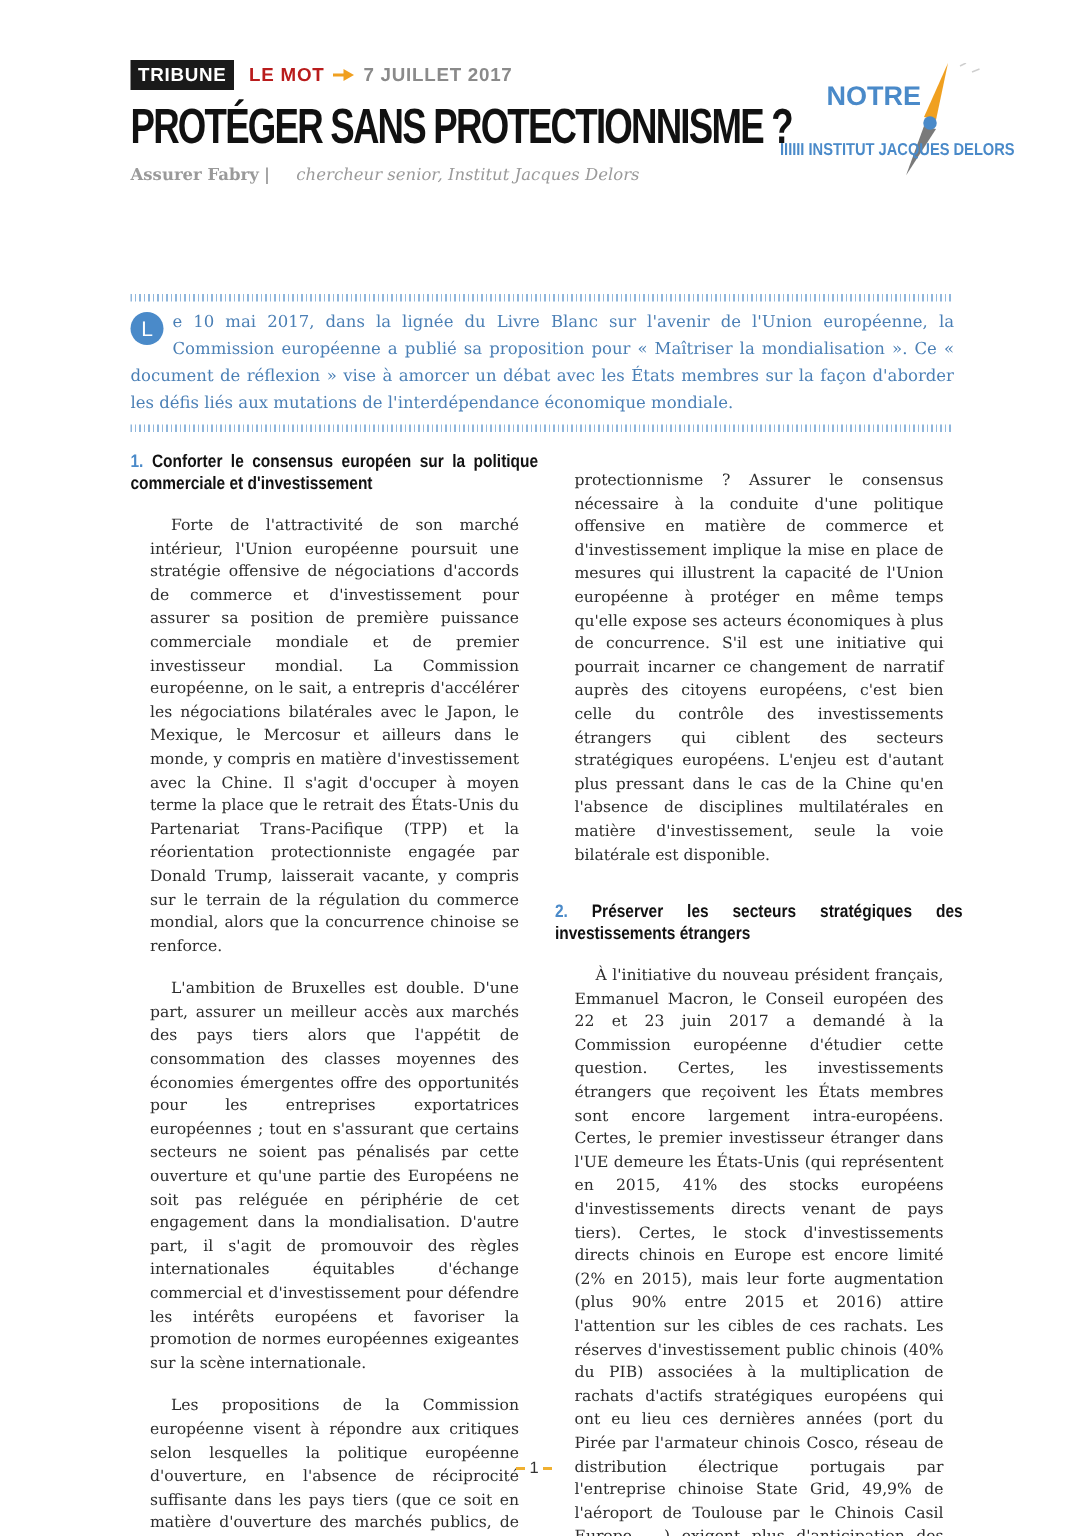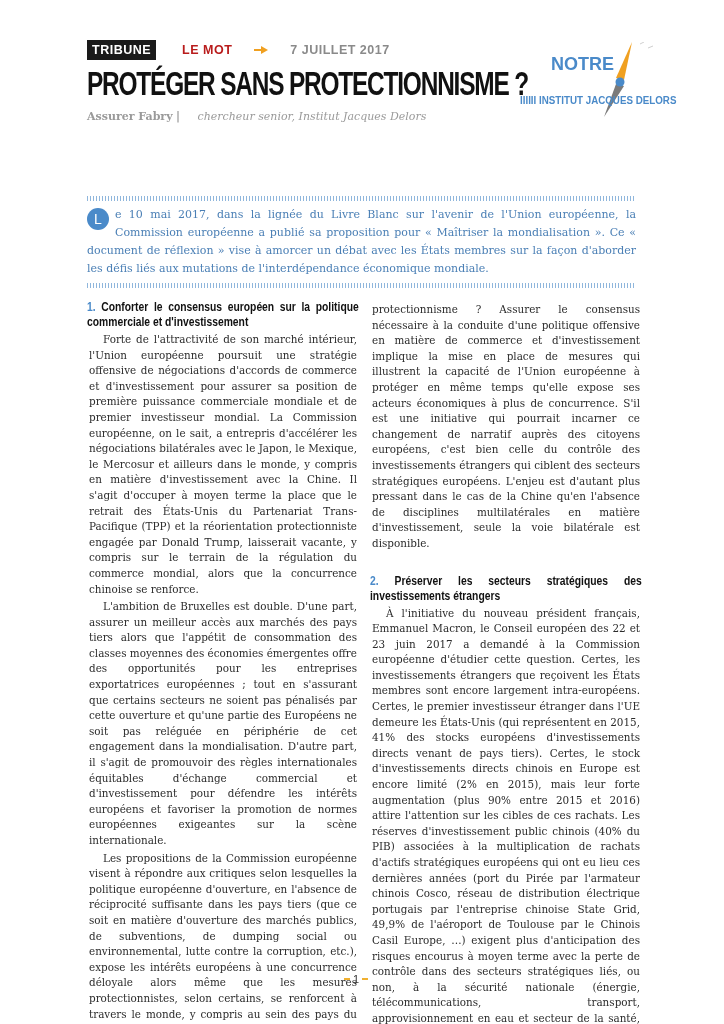--- a/index.html
+++ b/index.html
@@ -1,18 +1,18 @@
 <!DOCTYPE html>
 <html><head>
 <meta charset="utf-8">
 <style>
   html, body { margin:0; padding:0; background:#ffffff; }
   body { width:724px; height:1024px; position:relative; overflow:hidden; font-family:"DejaVu Serif", serif; color:#2a2a2a; }
   .header { position:absolute; left:87px; top:40px; }
-  .tagline { display:flex; align-items:center; gap:22px; font-family:"Liberation Sans", sans-serif; font-weight:bold; font-size:12.5px; letter-spacing:0.5px; height:20px; }
+  .tagline { display:flex; align-items:center; gap:6px; font-family:"Liberation Sans", sans-serif; font-weight:bold; font-size:12.5px; letter-spacing:0.5px; height:20px; }
   .tribune { background:#1a1a1a; color:#fff; padding:1px 5px; line-height:18px; }
   .lemot { color:#b91c1c; margin-left:4px; }
   .arrow { display:inline-block; width:14px; height:8px; position:relative; }
   .arrow::before { content:""; position:absolute; left:0; top:3px; width:8px; height:2px; background:#f0a020; }
   .arrow::after { content:""; position:absolute; left:7px; top:0; border-left:7px solid #f0a020; border-top:4px solid transparent; border-bottom:4px solid transparent; }
   .date { color:#8a8a8a; }
   .title { font-family:"Liberation Sans", sans-serif; font-size:33px; font-weight:bold; color:#111; letter-spacing:-1.6px; transform:scaleX(0.74); transform-origin:left; white-space:nowrap; margin-top:6px; line-height:36px; }
   .byline { margin-top:8px; font-size:11px; color:#9a9a9a; }
   .byline .name { font-weight:bold; }
   .byline .role { font-style:italic;margin-left:14px; }
@@ -23,21 +23,21 @@
   .logo .inst { position:absolute; left:0px; top:52px; font-family:"Liberation Sans", sans-serif; font-weight:bold; font-size:11.5px; color:#4a8ac9; white-space:nowrap; transform:scaleX(0.85); transform-origin:left; }
   .logo svg { position:absolute; left:0; top:0; }
 
   .rule { position:absolute; height:5px; background:repeating-linear-gradient(90deg,#8fb6dc 0 1px, transparent 1px 3px); }
   .intro { position:absolute; left:87px; top:206px; width:549px; font-size:11px; line-height:18px; color:#4a7fb5; text-align:justify; }
   .dropcap { float:left; width:22px; height:22px; border-radius:50%; background:#4a8ac9; color:#fff; font-family:"Liberation Sans", sans-serif; font-size:14px; text-align:center; line-height:22px; margin:2px 6px 0 0; }
 
   .col { position:absolute; top:300px; width:272px; font-size:10.4px; line-height:15.6px; text-align:justify; color:#2b2b2b; hyphens:auto; }
   .col1 { left:87px; }
   .col2 { left:370px; }
-  .col p { margin:2px; text-indent:14px; }
+  .col p { margin:13px; text-indent:14px; }
   .col p.noindent { text-indent:0; }
   h2 { font-family:"Liberation Sans", sans-serif; font-weight:bold; font-size:12px; line-height:15px; margin:0 0 1px 0; color:#111; transform:scaleX(0.86); transform-origin:left; width:316px; }
   h2 .num { color:#4a8ac9; }
   .sec2 { margin-top:22px; }
 
   .pagenum { position:absolute; left:344px; top:973px; font-family:"Liberation Sans", sans-serif; font-size:11px; color:#333; display:flex; align-items:center; gap:3px; }
   .dash { display:inline-block; width:6px; height:2px; background:#f0b030; }
 </style>
 </head>
 <body>

